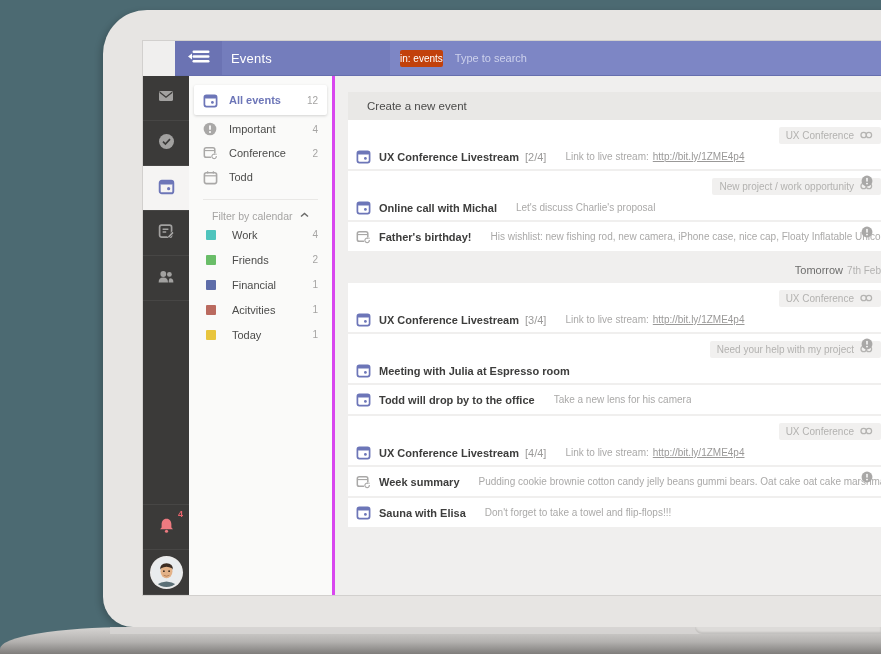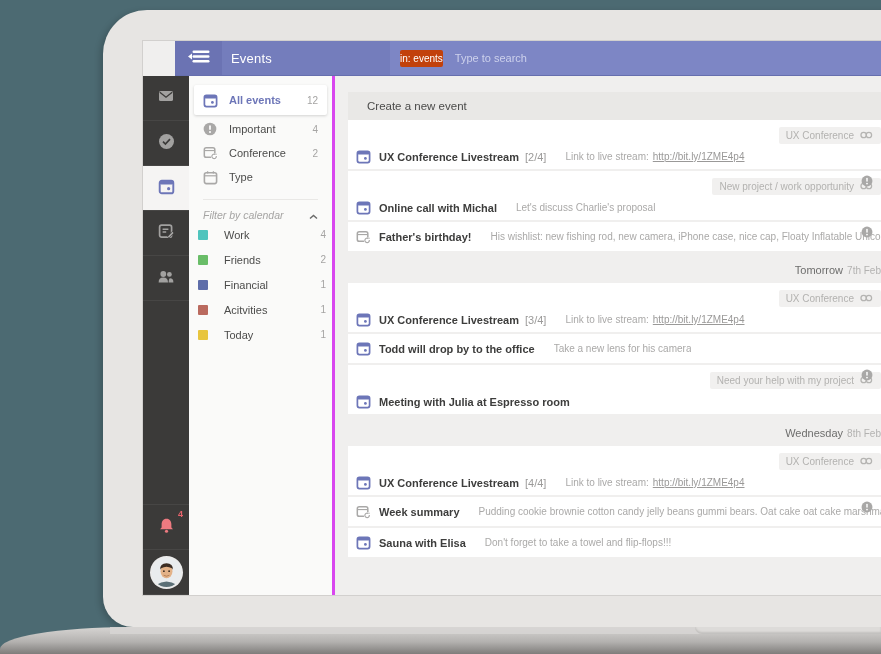--- a/index.html
+++ b/index.html
@@ -42,23 +42,23 @@
   
   .nav{width:146px;flex:0 0 146px;background:#fafaf9;border-right:3px solid #d946ef;padding-top:9px;box-sizing:border-box;}
   .nav-item{height:24px;display:flex;align-items:center;padding:0 14px;cursor:pointer;}
   .nav-item .ni-icon{width:15px;flex:0 0 15px;margin-right:11px;display:flex;align-items:center;}
   .nav-item .ni-label{flex:1;font-size:11px;color:#4c4c4b;}
   .nav-item .ni-count{font-size:10px;color:#a5a4a3;}
   .nav-item.active{background:#fff;height:30px;margin:0 5px 2px 5px;padding:0 9px;border-radius:2px;
                    box-shadow:0 1px 3px rgba(0,0,0,.16);}
   .nav-item.active .ni-label{color:#6d76b8;font-weight:bold;}
   .nav-divider{border-top:1px solid #e9e8e6;margin:10px 14px 8px 14px;}
-  .filter-head{display:flex;align-items:center;padding:0 14px;height:14px;cursor:pointer;font-style:italic;}
+  .filter-head{display:flex;align-items:flex-end;padding:0 23px;height:14px;cursor:pointer;}
   .filter-head .fh-label{flex:1;font-size:10.5px;color:#a5a4a3;}
-  .cal-item{height:25px;display:flex;align-items:center;padding:0 6px;cursor:pointer;}
+  .cal-item{height:25px;display:flex;align-items:center;padding:0 14px;cursor:pointer;}
   .cal-swatch{width:10px;height:10px;flex:0 0 10px;margin:0 16px 0 3px;border-radius:1px;}
   .cal-item .ni-label{flex:1;font-size:11px;color:#4c4c4b;}
   .cal-item .ni-count{font-size:10px;color:#a5a4a3;}
 
   
   .main{flex:1;background:#f0efee;padding:16px 0 0 13px;box-sizing:border-box;overflow:hidden;text-align:right;}
   .create{height:28px;background:#e9e8e6;display:flex;align-items:center;padding:0 19px;
           font-size:11.5px;color:#4b4b4a;cursor:text;}
   .group-h{margin:13px 0 7px 1px;font-size:11px;color:#6e6e6d;}
   .group-h .g-date{font-size:10px;color:#b3b2b1;margin-left:4px;}
@@ -203,21 +203,21 @@
               <span class="ni-count">2</span>
             </div>
             <div class="nav-item">
               <span class="ni-icon">
                 <svg width="15" height="15" viewBox="0 0 15 15">
                   <rect x="1.4" y="2.8" width="12.2" height="10.8" rx="2" fill="none" stroke="#a9a8a7" stroke-width="1.6"></rect>
                   <path d="M1.4 5.8 H13.6" stroke="#a9a8a7" stroke-width="1.2"></path>
                   <path d="M4.6 1.2 V3.4 M10.4 1.2 V3.4" stroke="#a9a8a7" stroke-width="1.3"></path>
                 </svg>
               </span>
-              <span class="ni-label">Type</span>
+              <span class="ni-label">Todd</span>
               <span class="ni-count"></span>
             </div>
           </div>
         <div class="nav-divider"></div>
         <div class="filter-head">
           <span class="fh-label">Filter by calendar</span>
           <span><svg width="9" height="6" viewBox="0 0 9 6">
                 <path d="M1 4.6 L4.5 1.4 L8 4.6" stroke="#6b6b6a" stroke-width="1.4" fill="none"></path>
               </svg></span>
         </div>
@@ -336,33 +336,20 @@
                     <rect x="1.4" y="2.4" width="12.2" height="3.2" rx="1.3" fill="#6d76b8"></rect>
                     <circle cx="9.4" cy="9.4" r="1.4" fill="#6d76b8"></circle>
                   </svg>
                 </span>
                 <span class="ev-title">UX Conference Livestream</span>
                 <span class="ev-meta">[3/4]</span>
                 <span class="ev-desc">Link to live stream:</span>
                 <span class="ev-link">http://bit.ly/1ZME4p4</span>
               </div>
             </div>
-            <div class="card">
-              <div class="t-row">
-                <span class="ev-icon">
-                  <svg width="15" height="15" viewBox="0 0 15 15">
-                    <rect x="1.4" y="2.4" width="12.2" height="11.2" rx="2" fill="none" stroke="#6d76b8" stroke-width="1.7"></rect>
-                    <rect x="1.4" y="2.4" width="12.2" height="3.2" rx="1.3" fill="#6d76b8"></rect>
-                    <circle cx="9.4" cy="9.4" r="1.4" fill="#6d76b8"></circle>
-                  </svg>
-                </span>
-                <span class="ev-title">Todd will drop by to the office</span>
-                <span class="ev-desc">Take a new lens for his camera</span>
-              </div>
-            </div>
             <div class="card tagged">
               <div class="chip-row"><span class="chip">
                   <span>Need your help with my project</span>
                   <span><svg width="15" height="8" viewBox="0 0 20 10">
                       <circle cx="6.2" cy="5" r="3.6" fill="none" stroke="#b5b4b2" stroke-width="1.7"></circle>
                       <circle cx="13.2" cy="5" r="3.6" fill="none" stroke="#b5b4b2" stroke-width="1.7"></circle>
                     </svg></span>
                 </span></div>
               <div class="t-row">
                 <span class="ev-icon">
@@ -373,21 +360,33 @@
                   </svg>
                 </span>
                 <span class="ev-title">Meeting with Julia at Espresso room</span>
               </div>
               <span class="imp"><svg width="12" height="12" viewBox="0 0 15 15">
                   <circle cx="7.5" cy="7.5" r="6.8" fill="#a9a8a7"></circle>
                   <rect x="6.6" y="3.5" width="1.8" height="5" rx="0.9" fill="#fff"></rect>
                   <circle cx="7.5" cy="10.7" r="1.1" fill="#fff"></circle>
                 </svg></span>
             </div>
-            <div class="group-h"><span class="g-title">Wednesday</span><span class="g-date">8th Feb</span></div>
+            <div class="card">
+              <div class="t-row">
+                <span class="ev-icon">
+                  <svg width="15" height="15" viewBox="0 0 15 15">
+                    <rect x="1.4" y="2.4" width="12.2" height="11.2" rx="2" fill="none" stroke="#6d76b8" stroke-width="1.7"></rect>
+                    <rect x="1.4" y="2.4" width="12.2" height="3.2" rx="1.3" fill="#6d76b8"></rect>
+                    <circle cx="9.4" cy="9.4" r="1.4" fill="#6d76b8"></circle>
+                  </svg>
+                </span>
+                <span class="ev-title">Todd will drop by to the office</span>
+                <span class="ev-desc">Take a new lens for his camera</span>
+              </div>
+            </div>
             <div class="card tagged">
               <div class="chip-row"><span class="chip">
                   <span>UX Conference</span>
                   <span><svg width="15" height="8" viewBox="0 0 20 10">
                       <circle cx="6.2" cy="5" r="3.6" fill="none" stroke="#b5b4b2" stroke-width="1.7"></circle>
                       <circle cx="13.2" cy="5" r="3.6" fill="none" stroke="#b5b4b2" stroke-width="1.7"></circle>
                     </svg></span>
                 </span></div>
               <div class="t-row">
                 <span class="ev-icon">

